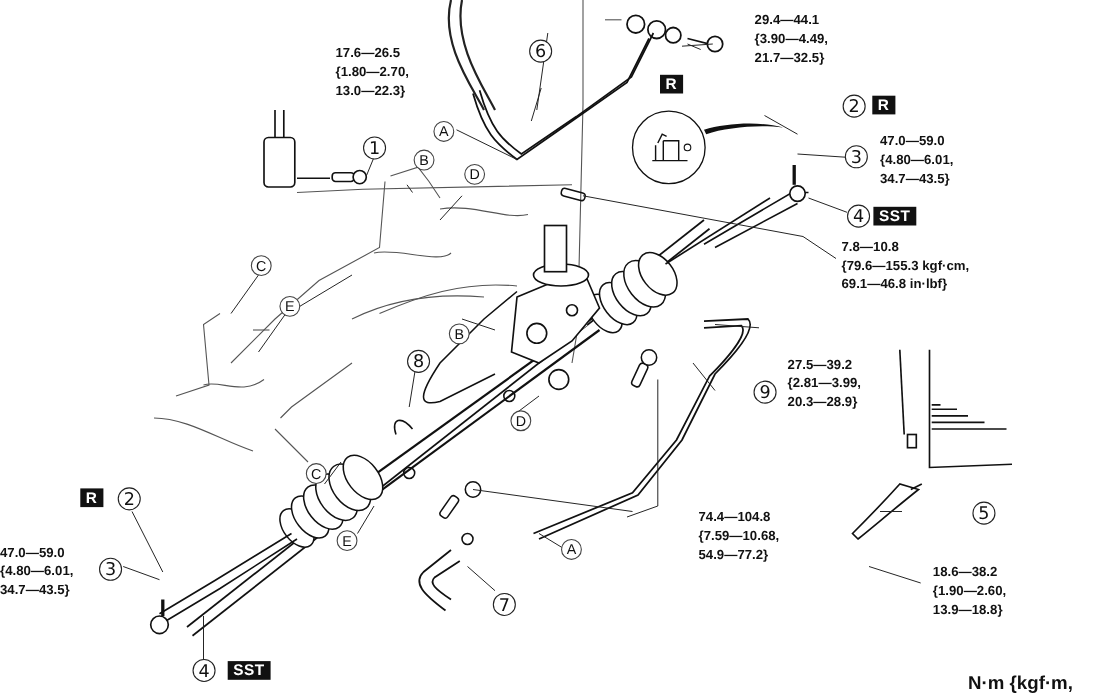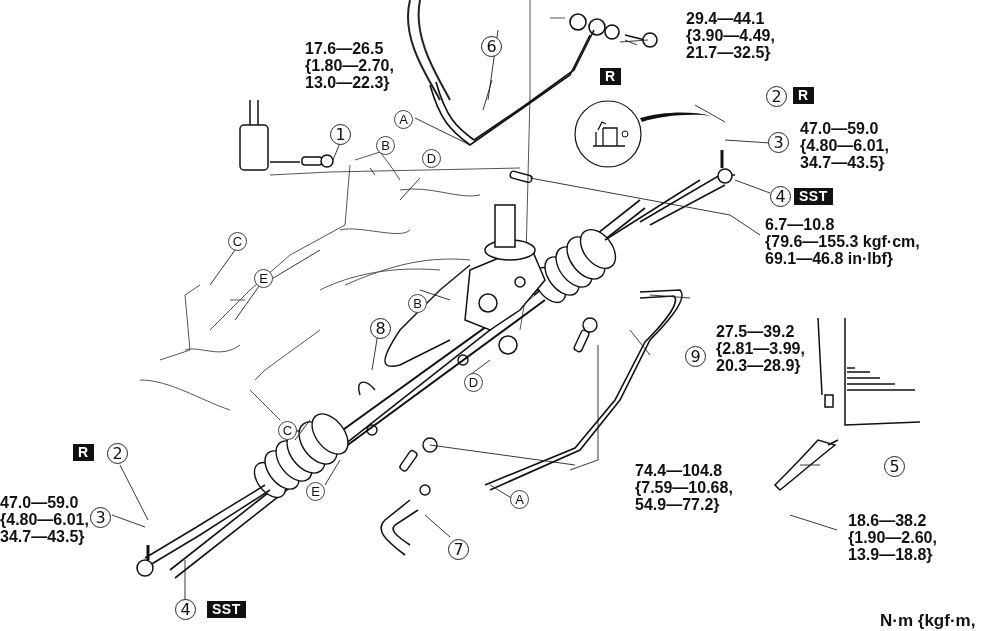--- a/index.html
+++ b/index.html
@@ -1,18 +1,18 @@
 <!DOCTYPE html>
 <html><head>
 <meta charset="utf-8">
 <style>
   html,body{margin:0;padding:0;background:#fff;}
   body{width:1001px;height:631px;position:relative;overflow:hidden;font-family:"Liberation Sans",sans-serif;color:#111;}
   svg#art{position:absolute;left:0;top:0;width:1001px;height:631px;}
-  .torque{position:absolute;font-weight:bold;font-size:16px;line-height:17px;white-space:nowrap;color:#111;}
+  .torque{position:absolute;font-weight:bold;font-size:12px;line-height:17px;white-space:nowrap;color:#111;}
   .badge{position:absolute;background:#111;color:#fff;font-weight:bold;font-size:14px;line-height:17px;padding:0 5px;letter-spacing:0.5px;}
   .num{position:absolute;width:19px;height:19px;border:1px solid #222;border-radius:50%;font-size:16px;line-height:19px;text-align:center;background:#fff;color:#111;font-family:"DejaVu Sans",sans-serif;}
   .ref{position:absolute;width:17px;height:17px;border:1px solid #444;border-radius:50%;font-size:13px;line-height:17px;text-align:center;background:#fff;color:#111;}
   .unit{position:absolute;font-weight:bold;font-size:17px;color:#111;}
 </style>
 </head>
 <body>
 
 <svg id="art" viewBox="0 0 1001 631">
   <g fill="none" stroke="#555" stroke-width="1">
@@ -174,21 +174,21 @@
   <div>29.4—44.1</div>
   <div>{3.90—4.49,</div>
   <div>21.7—32.5}</div>
 </div>
 <div class="torque" style="left:800px;top:120px;">
   <div>47.0—59.0</div>
   <div>{4.80—6.01,</div>
   <div>34.7—43.5}</div>
 </div>
 <div class="torque" style="left:765px;top:216px;">
-  <div>6.7—10.8</div>
+  <div>7.8—10.8</div>
   <div>{79.6—155.3 kgf·cm,</div>
   <div>69.1—46.8 in·lbf}</div>
 </div>
 <div class="torque" style="left:716px;top:291px;margin-top:32px;">
   <div>27.5—39.2</div>
   <div>{2.81—3.99,</div>
   <div>20.3—28.9}</div>
 </div>
 <div class="torque" style="left:600px;top:462px;margin-left:35px;">
   <div>74.4—104.8</div>

